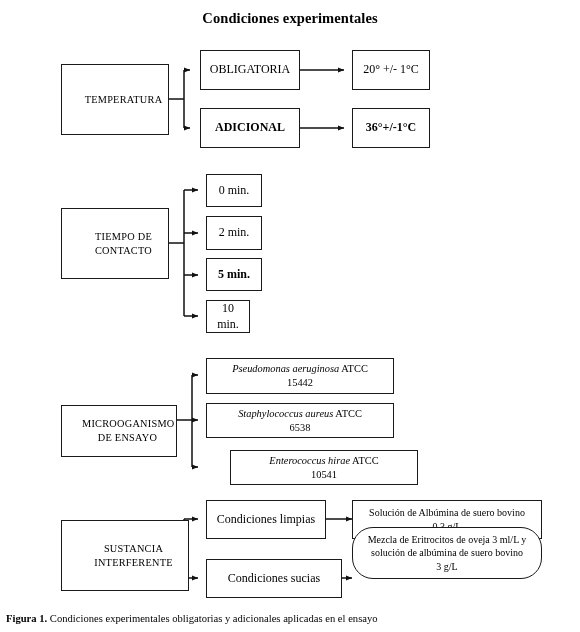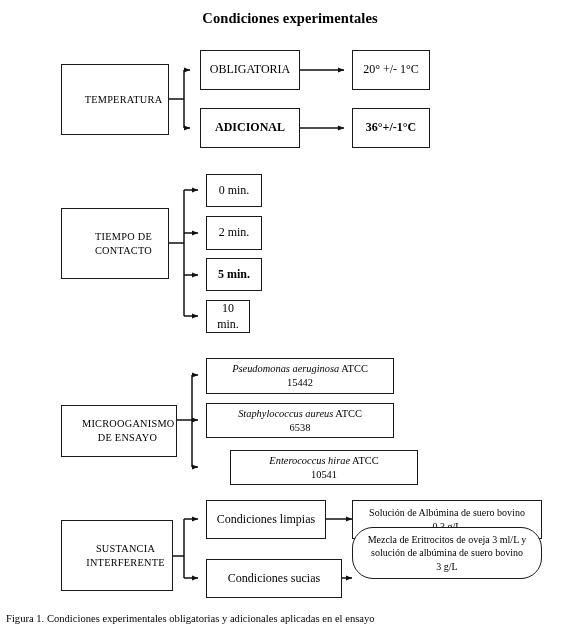--- a/index.html
+++ b/index.html
@@ -66,21 +66,21 @@
 
   
   .caption {
     position: absolute;
     left: 6px;
     top: 613px;
     width: 568px;
     font-size: 10.6px;
     line-height: 1.2;
   }
-  .caption b { font-weight: normal; margin-top: 28px; }
+  .caption b { font-weight: bold; margin-top: 28px; }
 </style>
 </head>
 <body>
 
 <div id="figure">
 
   <div class="title">Condiciones experimentales</div>
 
   <svg id="wires" viewBox="0 0 580 632" width="580" height="632">
     <defs>
@@ -182,21 +182,21 @@
     </span>
   </div>
 
   <div class="box micro" style="left:206px; top:450px; width:188px; height:35px;margin-left:24px;">
     <span class="txt">
       <span class="sp">Enterococcus hirae</span><span> ATCC</span><br>
       <span>10541</span>
     </span>
   </div>
 
-  <div class="box parent" style="left:61px; top:520px; width:112px; height:71px;">
+  <div class="box parent" style="left:61px; top:520px; width:128px; height:71px;">
     <span class="txt">
       <span>SUSTANCIA</span><br>
       <span>INTERFERENTE</span>
     </span>
   </div>
 
   <div class="box small" style="left:206px; top:500px; width:120px; height:39px;">
     <span class="txt">Condiciones limpias</span>
   </div>
   <div class="box detail" style="left:352px; top:500px; width:190px; height:39px;">

